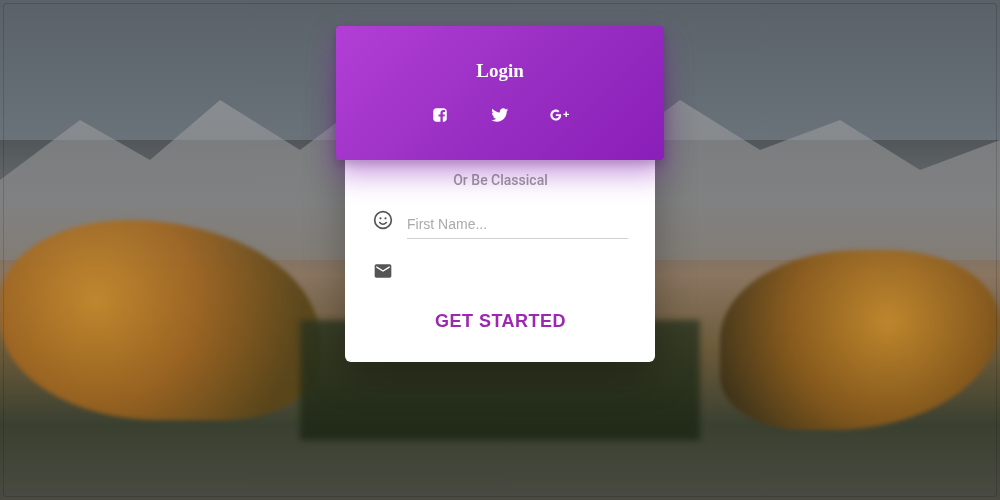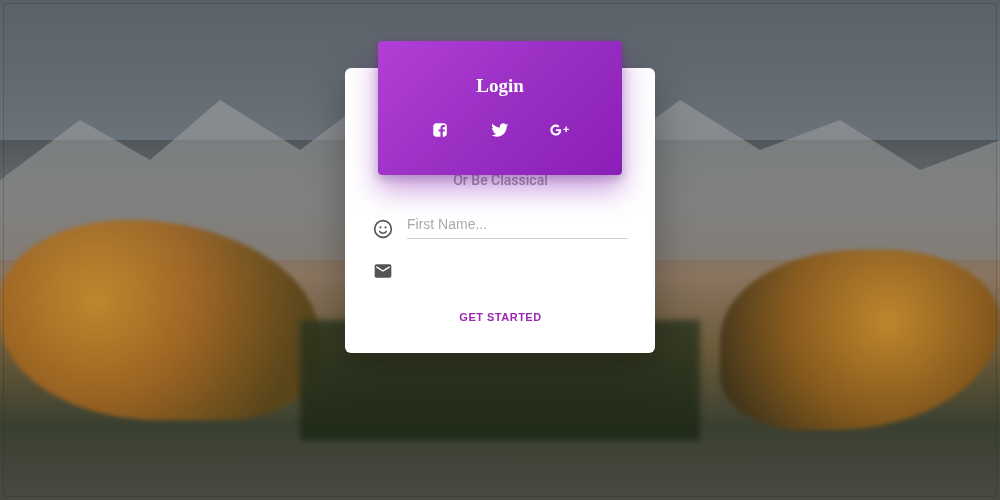--- a/index.html
+++ b/index.html
@@ -34,23 +34,23 @@
   transform: translateX(-50%);
   width: 310px;
   background: #fff;
   border-radius: 6px;
   box-shadow: 0 12px 40px rgba(0,0,0,0.3);
   padding: 86px 27px 22px 28px;
 }
 .header-panel {
   position: absolute;
   left: 50%;
-  top: 41px;
+  top: 26px;
   transform: translateX(-50%);
-  width: 244px;
+  width: 328px;
   height: 134px;
   background: linear-gradient(135deg, #b23fd6 0%, #9a2fc4 50%, #8a1eb8 100%);
   border-radius: 4px;
   box-shadow: 0 14px 28px rgba(138, 30, 184, 0.45), 0 4px 10px rgba(0,0,0,0.2);
   display: flex;
   flex-direction: column;
   align-items: center;
   justify-content: center;
   gap: 22px;
   z-index: 10;
@@ -68,21 +68,21 @@
 .divider-text {
   text-align: center;
   color: #999;
   font-size: 14px;
   font-weight: 500;
   margin-top: 18px;
   margin-bottom: 22px;
 }
 .field-row {
   display: flex;
-  align-items: flex-end;
+  align-items: flex-start;
   gap: 14px;
   margin-bottom: 22px;
 }
 .field-icon { width: 20px; height: 20px; display: flex; align-items: center; justify-content: center; flex-shrink: 0; }
 .field-icon svg { fill: #555; }
 .field-input {
   flex: 1;
   border: none;
   border-bottom: 1px solid #d0d0d0;
   padding: 6px 0;
@@ -91,21 +91,21 @@
   color: #333;
   background: transparent;
 }
 .field-input::placeholder { color: #aaa; }
 .submit-btn {
   display: block;
   margin: 10px auto 0 auto;
   background: none;
   border: none;
   color: #9c27b0;
-  font-size: 11px;
+  font-size: 18px;
   font-weight: 600;
   letter-spacing: 0.5px;
   cursor: pointer;
   padding: 8px 16px;
 }
 </style>
 </head>
 <body>
 
 <div class="background">

